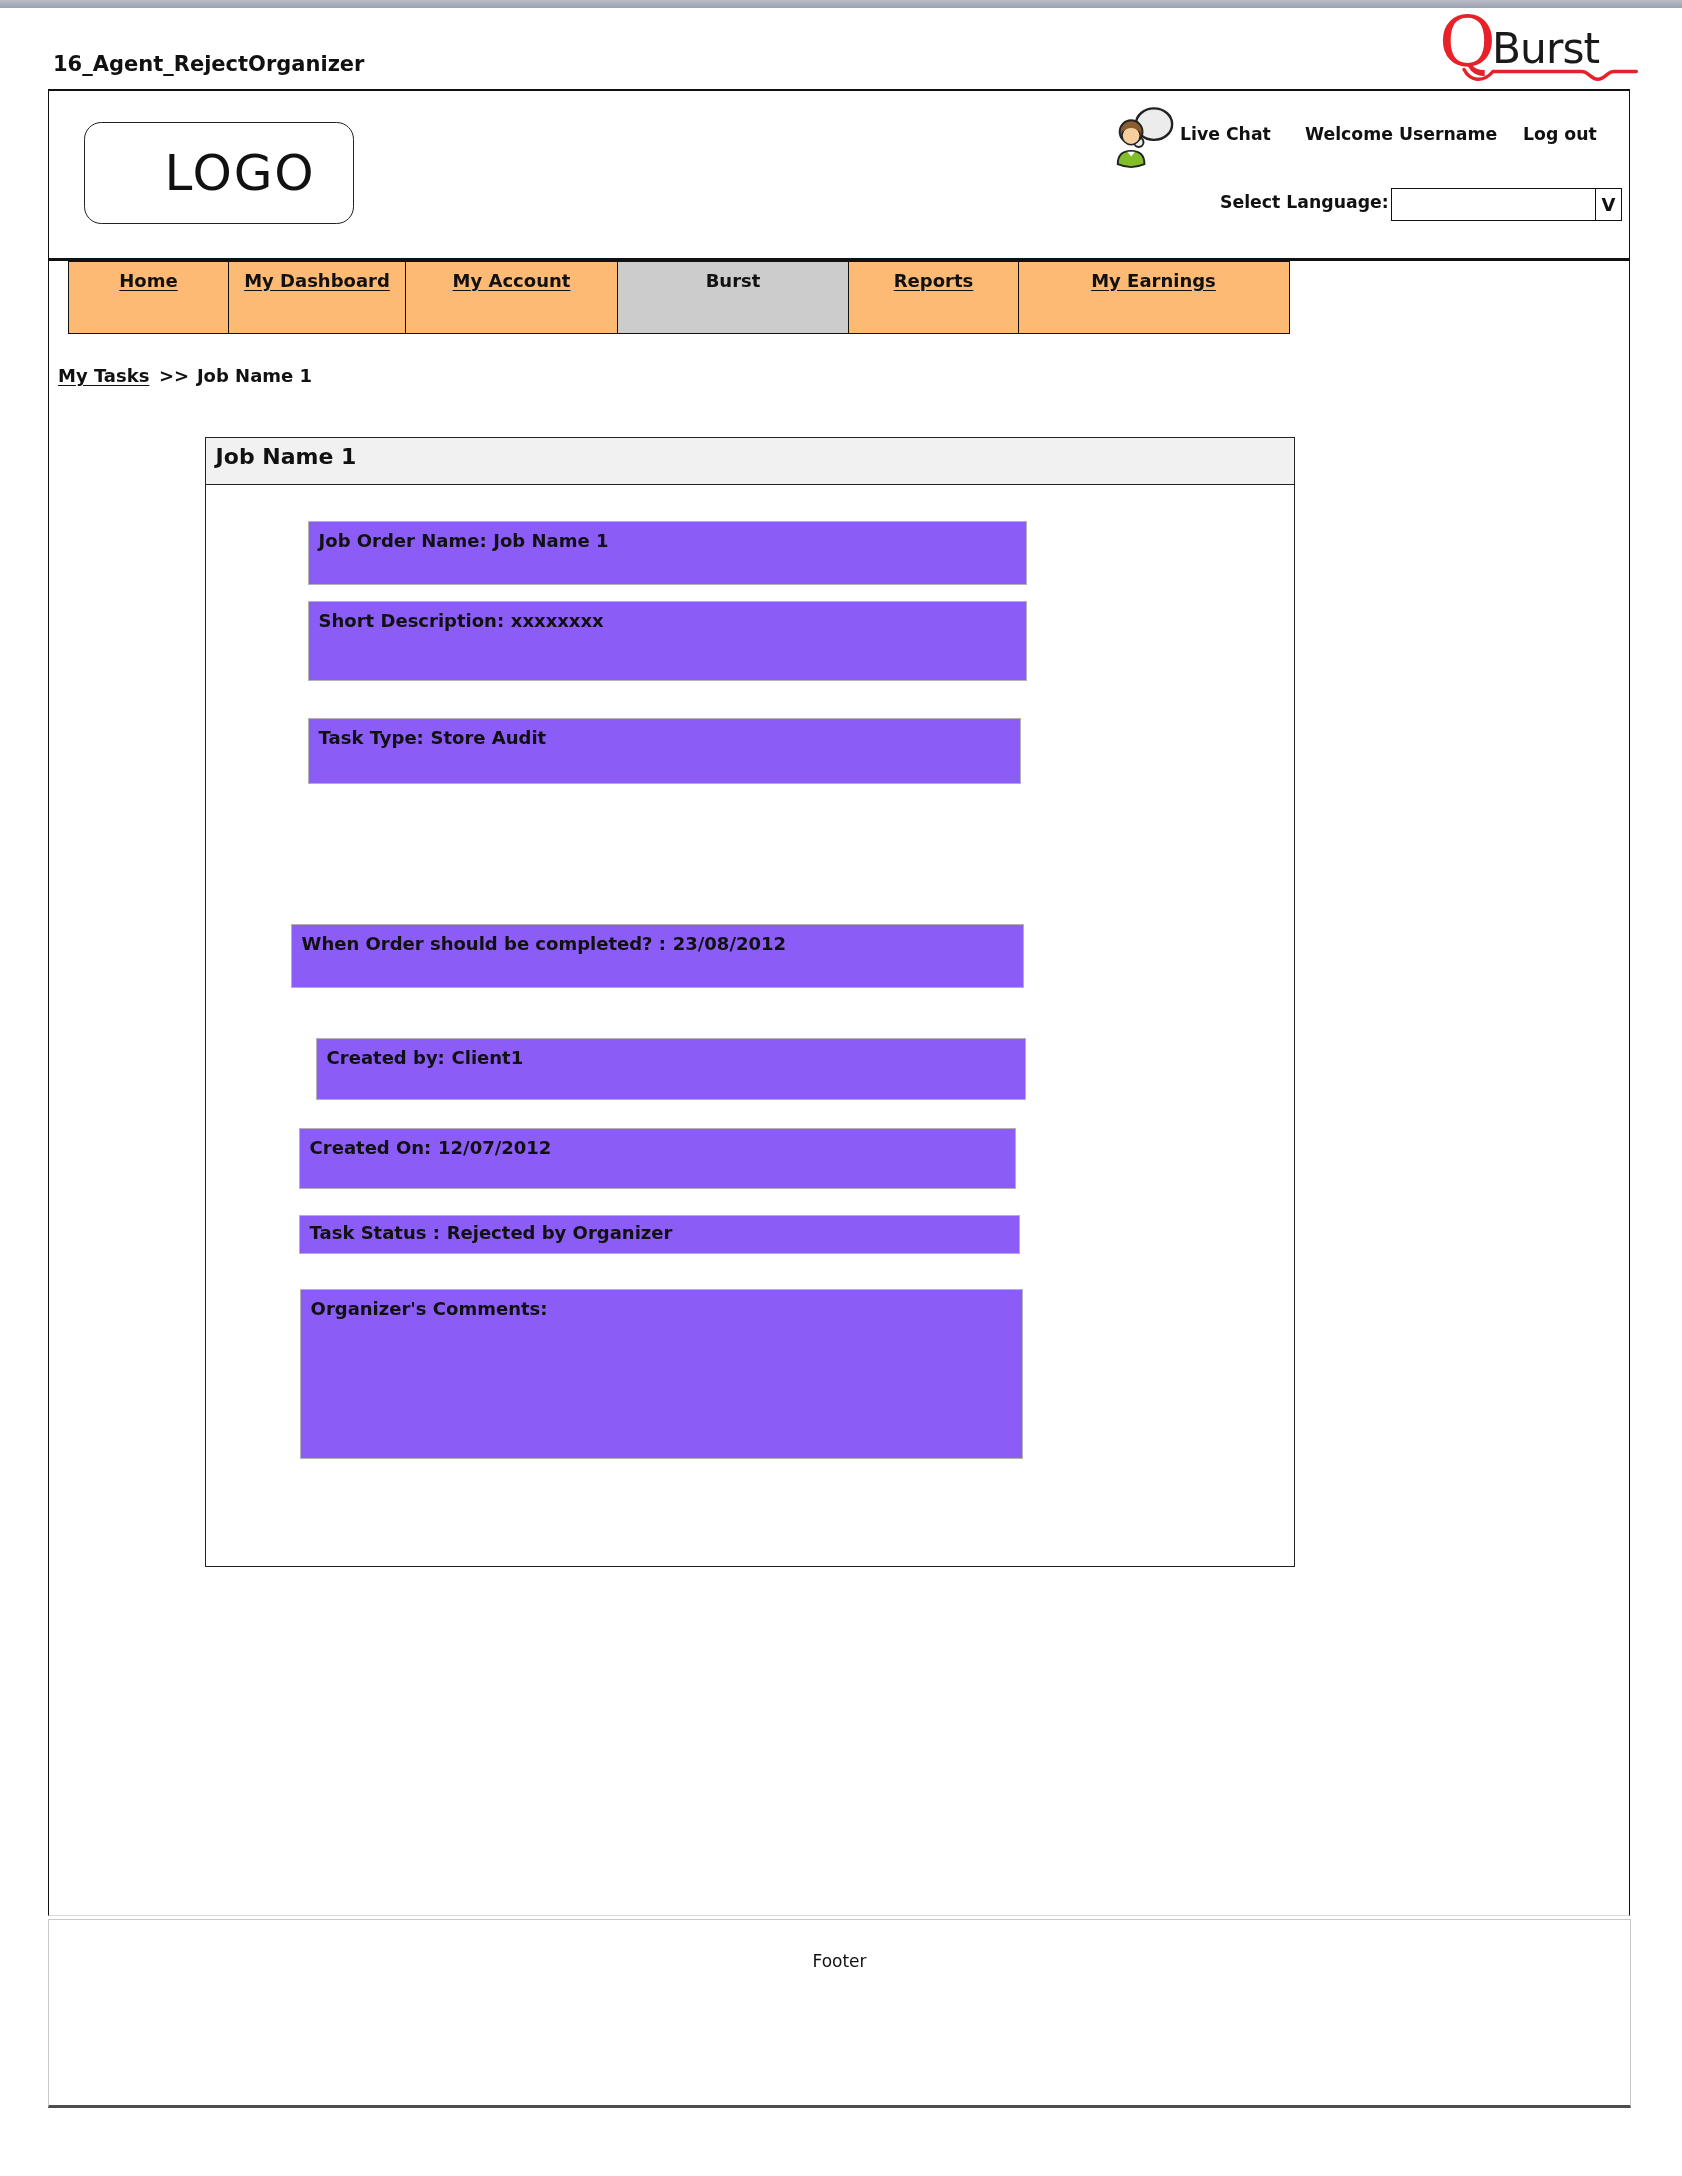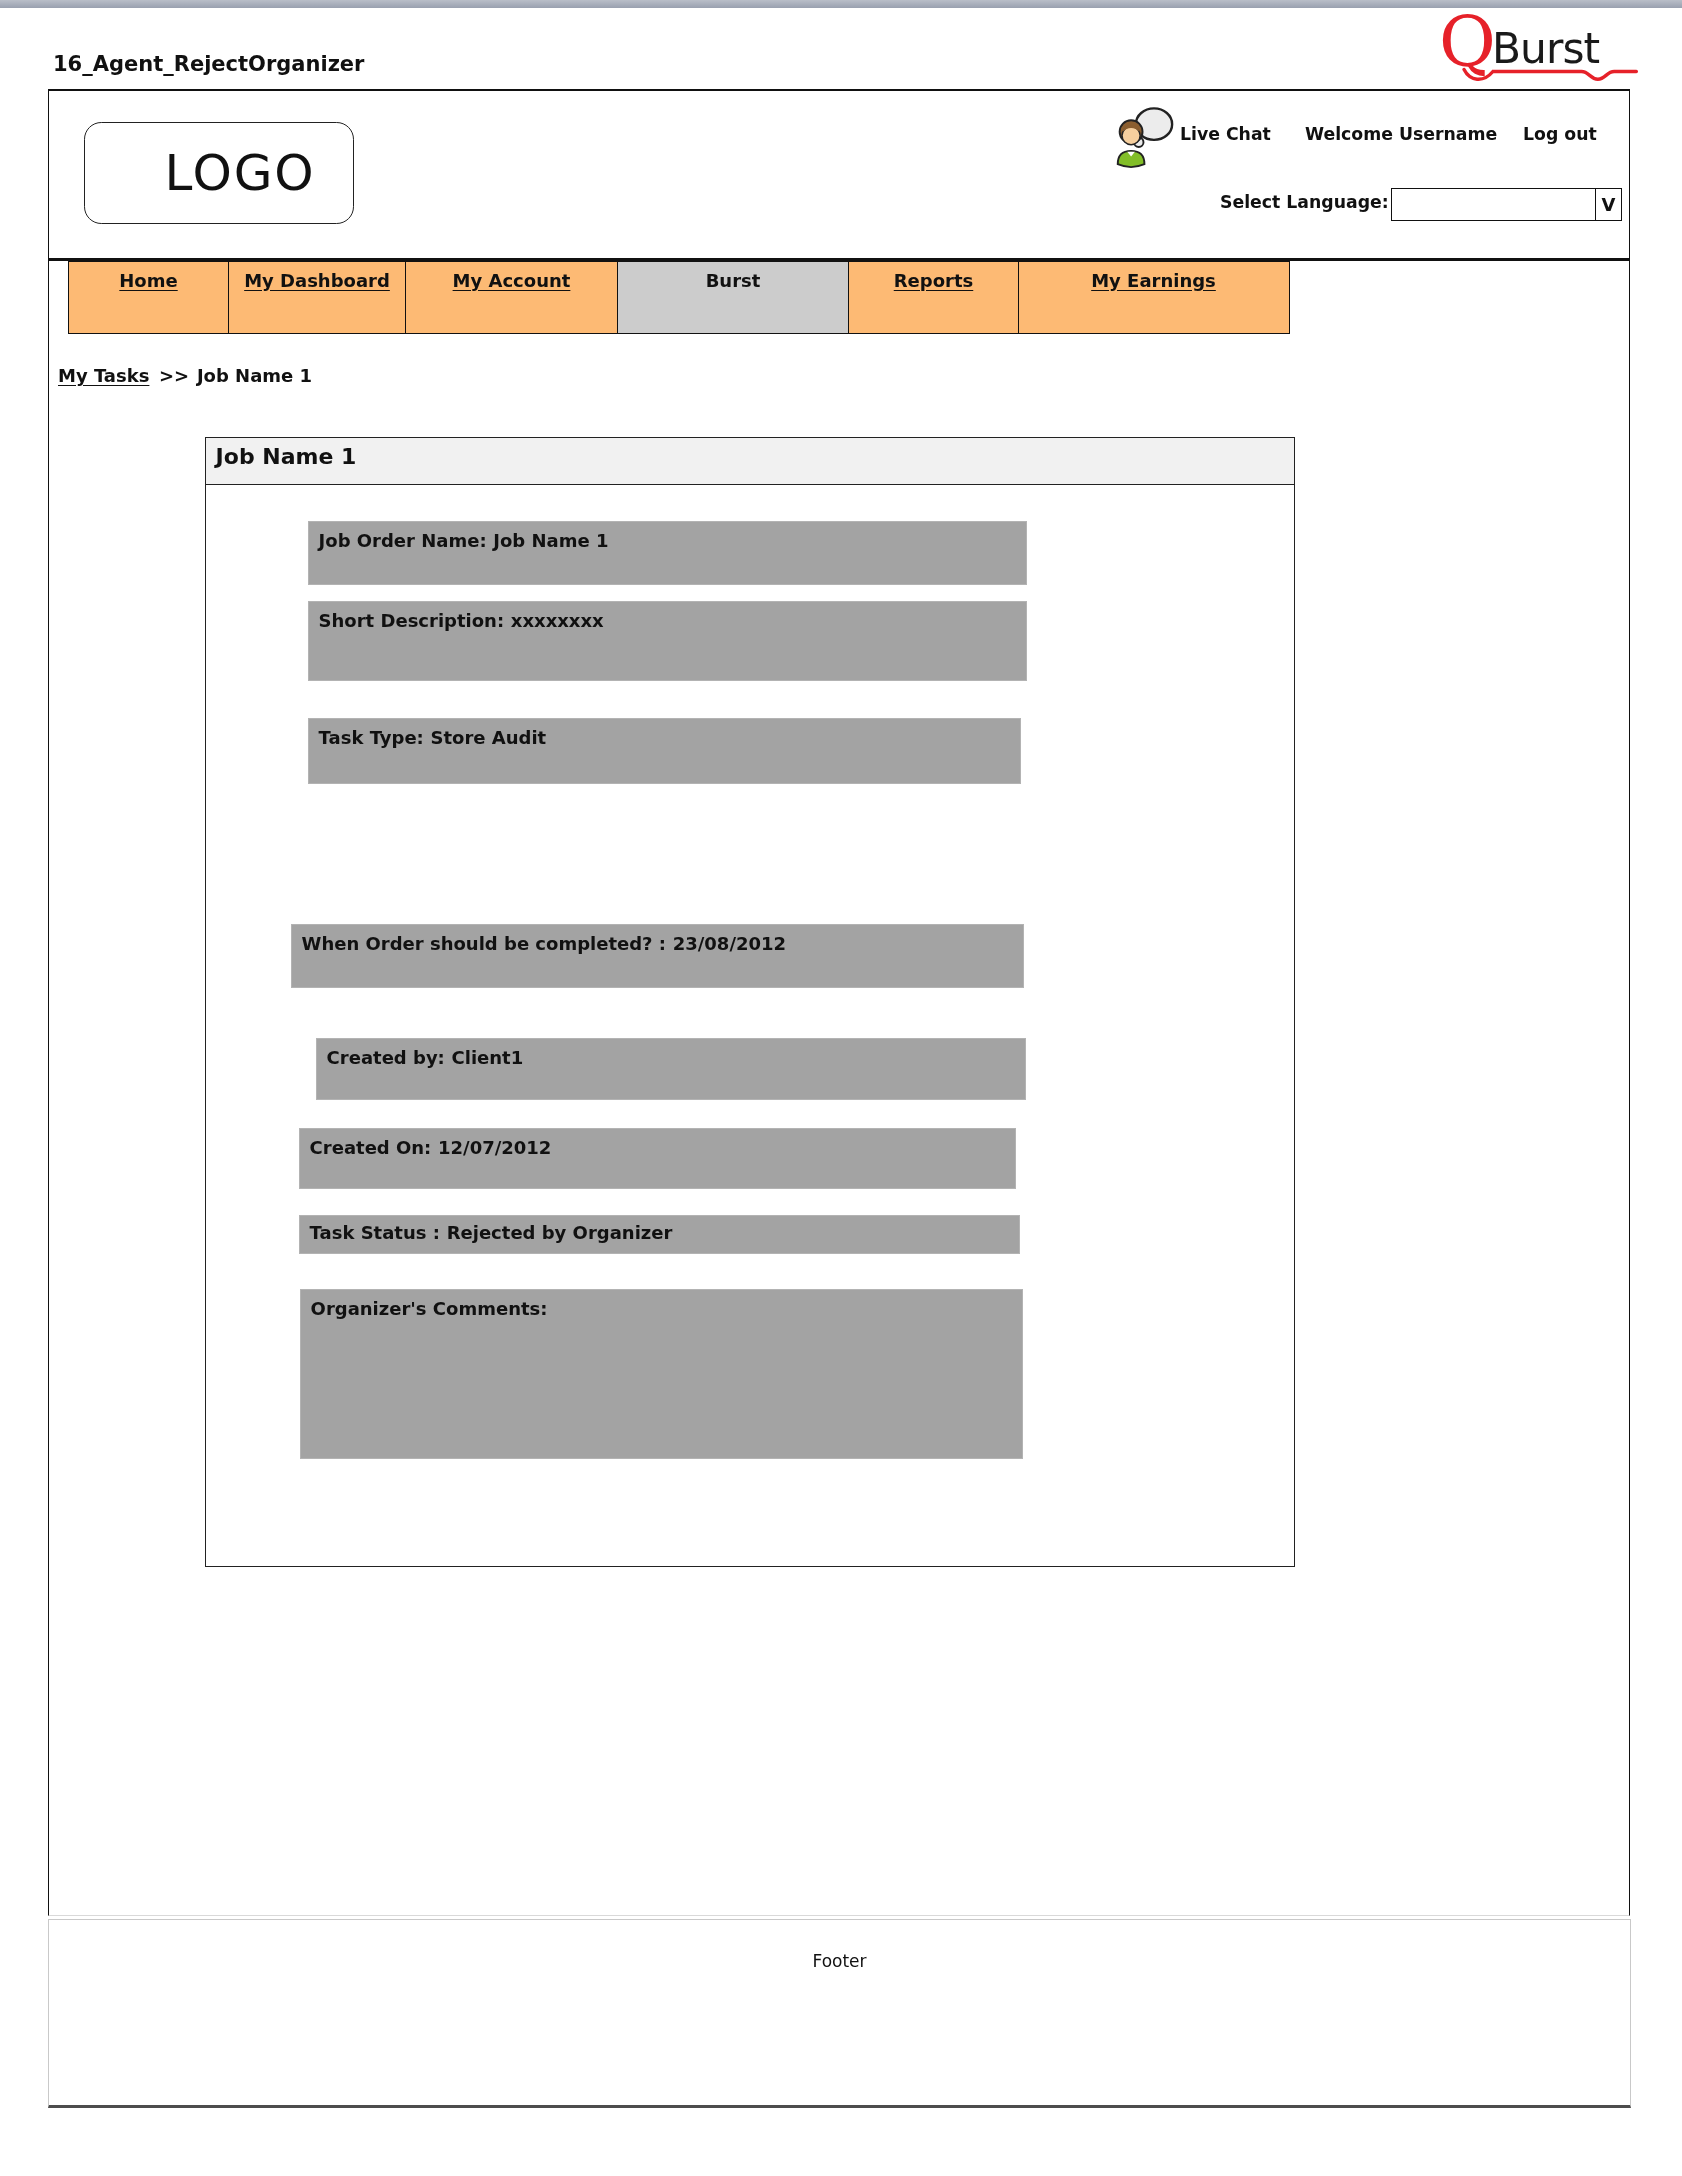--- a/index.html
+++ b/index.html
@@ -47,21 +47,21 @@
 
   
   #breadcrumb{left:58px;top:365px;font-size:18px;font-weight:bold;}
   #breadcrumb .link{text-decoration:underline;text-underline-offset:2.9px;cursor:pointer;}
   #breadcrumb .sep{margin:0 7.7px 0 9.6px;}
 
   
   #panel{left:205px;top:437px;width:1090px;height:1130px;box-sizing:border-box;border:1.9px solid #222;background:#fff;}
   #panel-titlebar{height:40px;background:#f1f1f1;border-bottom:1.9px solid #222;font-size:22px;font-weight:bold;
     padding:5.8px 0 0 9.6px;box-sizing:content-box;}
-  .field{position:absolute;box-sizing:border-box;border:1.9px solid #b3b3b3;background:#a3a3a3;
+  .field{position:absolute;box-sizing:border-box;border:1.9px solid #b3b3b3;background:#8b5cf6;
     padding:7.7px 9.6px;font-size:18px;font-weight:bold;line-height:1.25;}
   .field .val{margin-left:6.7px;}
   .f1{left:102px;top:83px;width:719px;height:64px;}
   .f2{left:102px;top:163px;width:719px;height:80px;}
   .f3{left:102px;top:280px;width:713px;height:66px;}
   .f4{left:99px;top:366px;width:719px;height:101px;}
   .f5{left:85px;top:486px;width:733px;height:64px;}
   .f6{left:110px;top:600px;width:710px;height:62px;}
   .f7{left:93px;top:690px;width:717px;height:61px;}
   .f8{left:93px;top:777px;width:721px;height:39px;padding-top:5.8px;}

